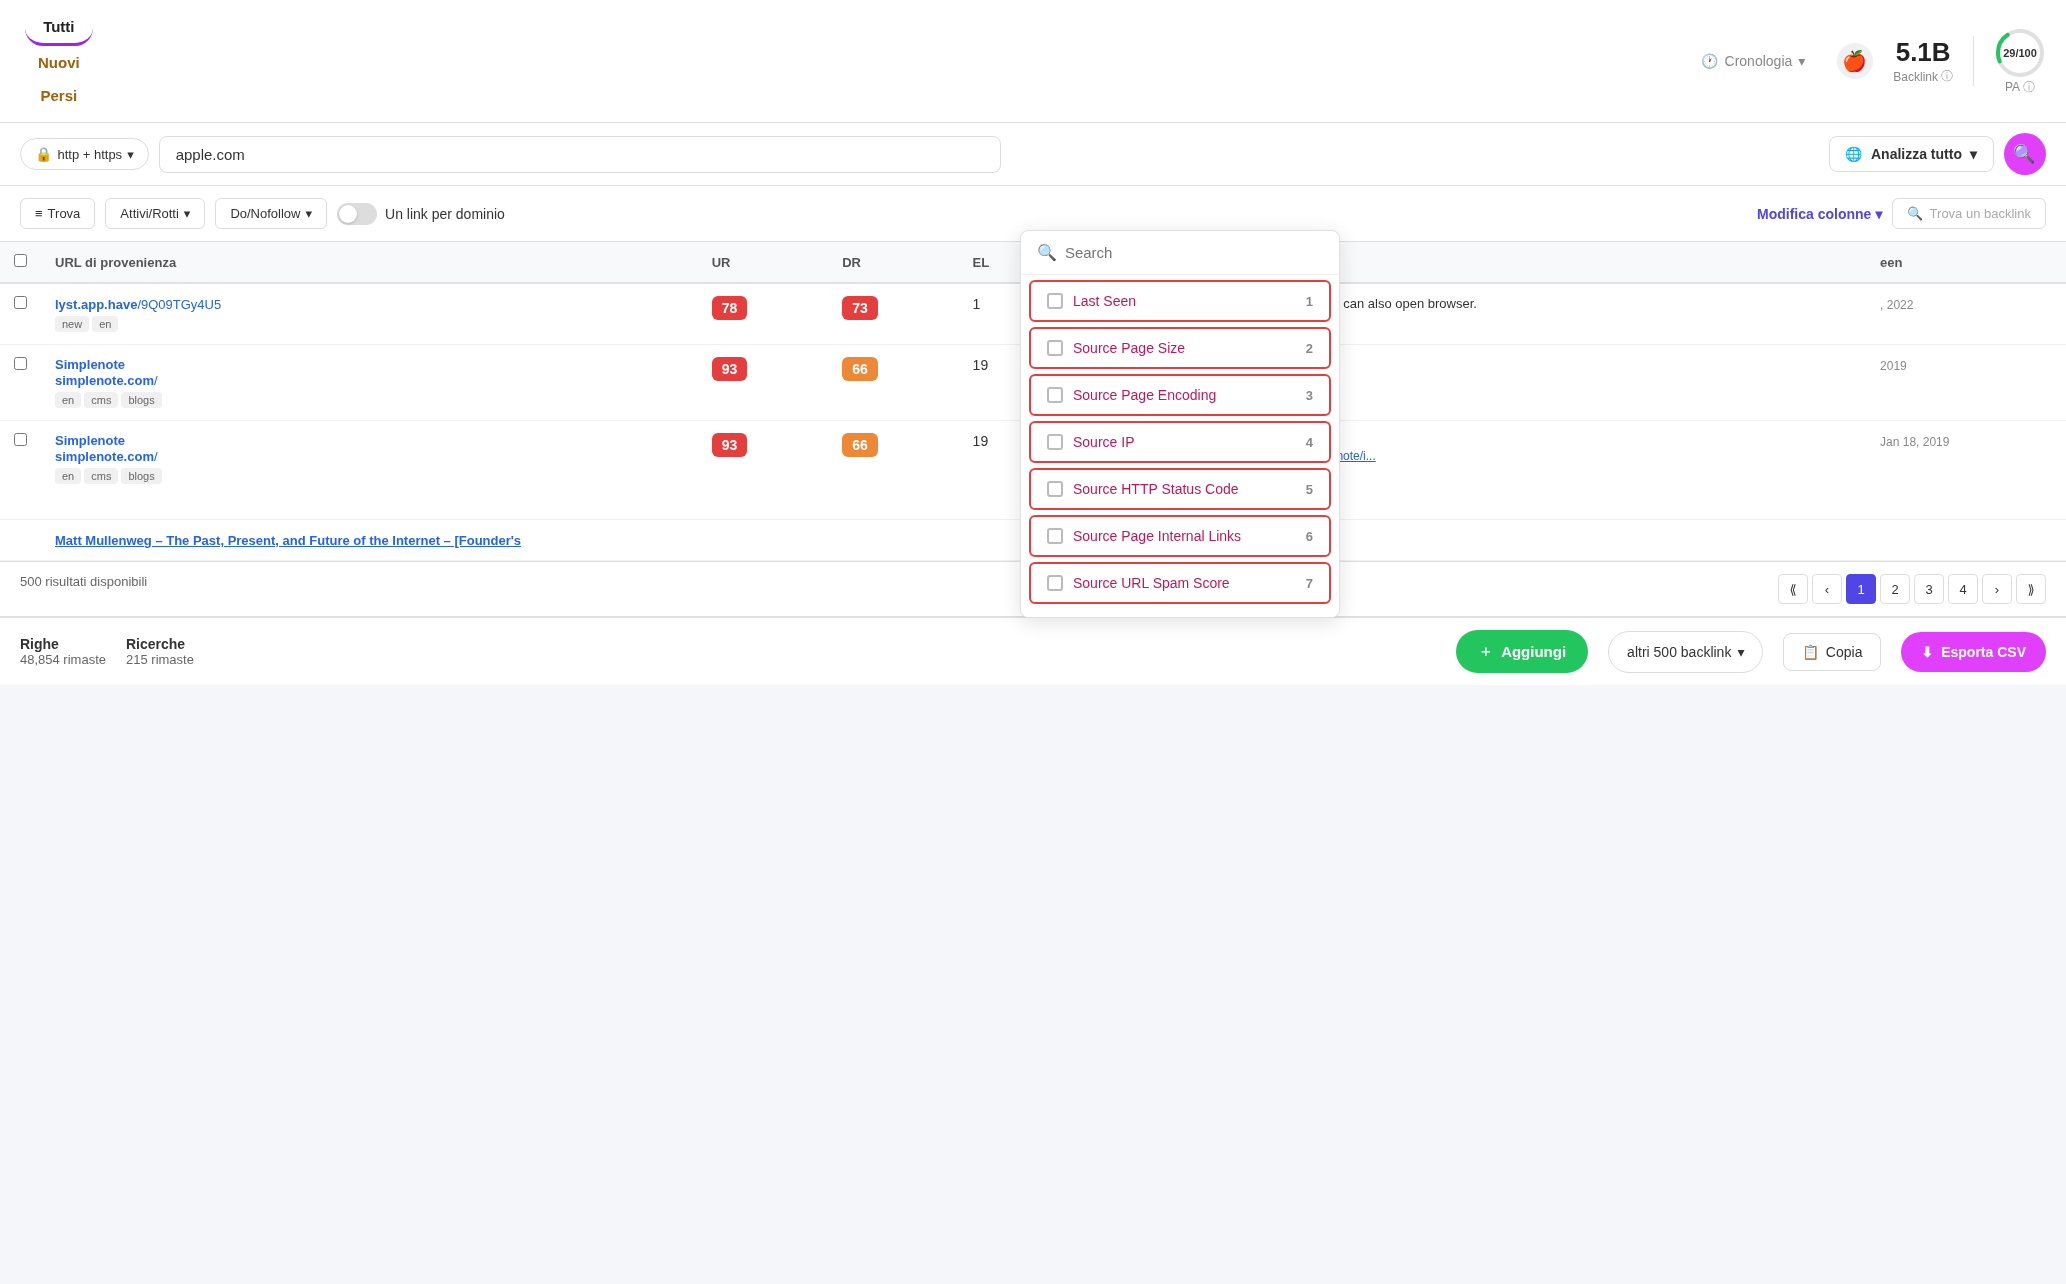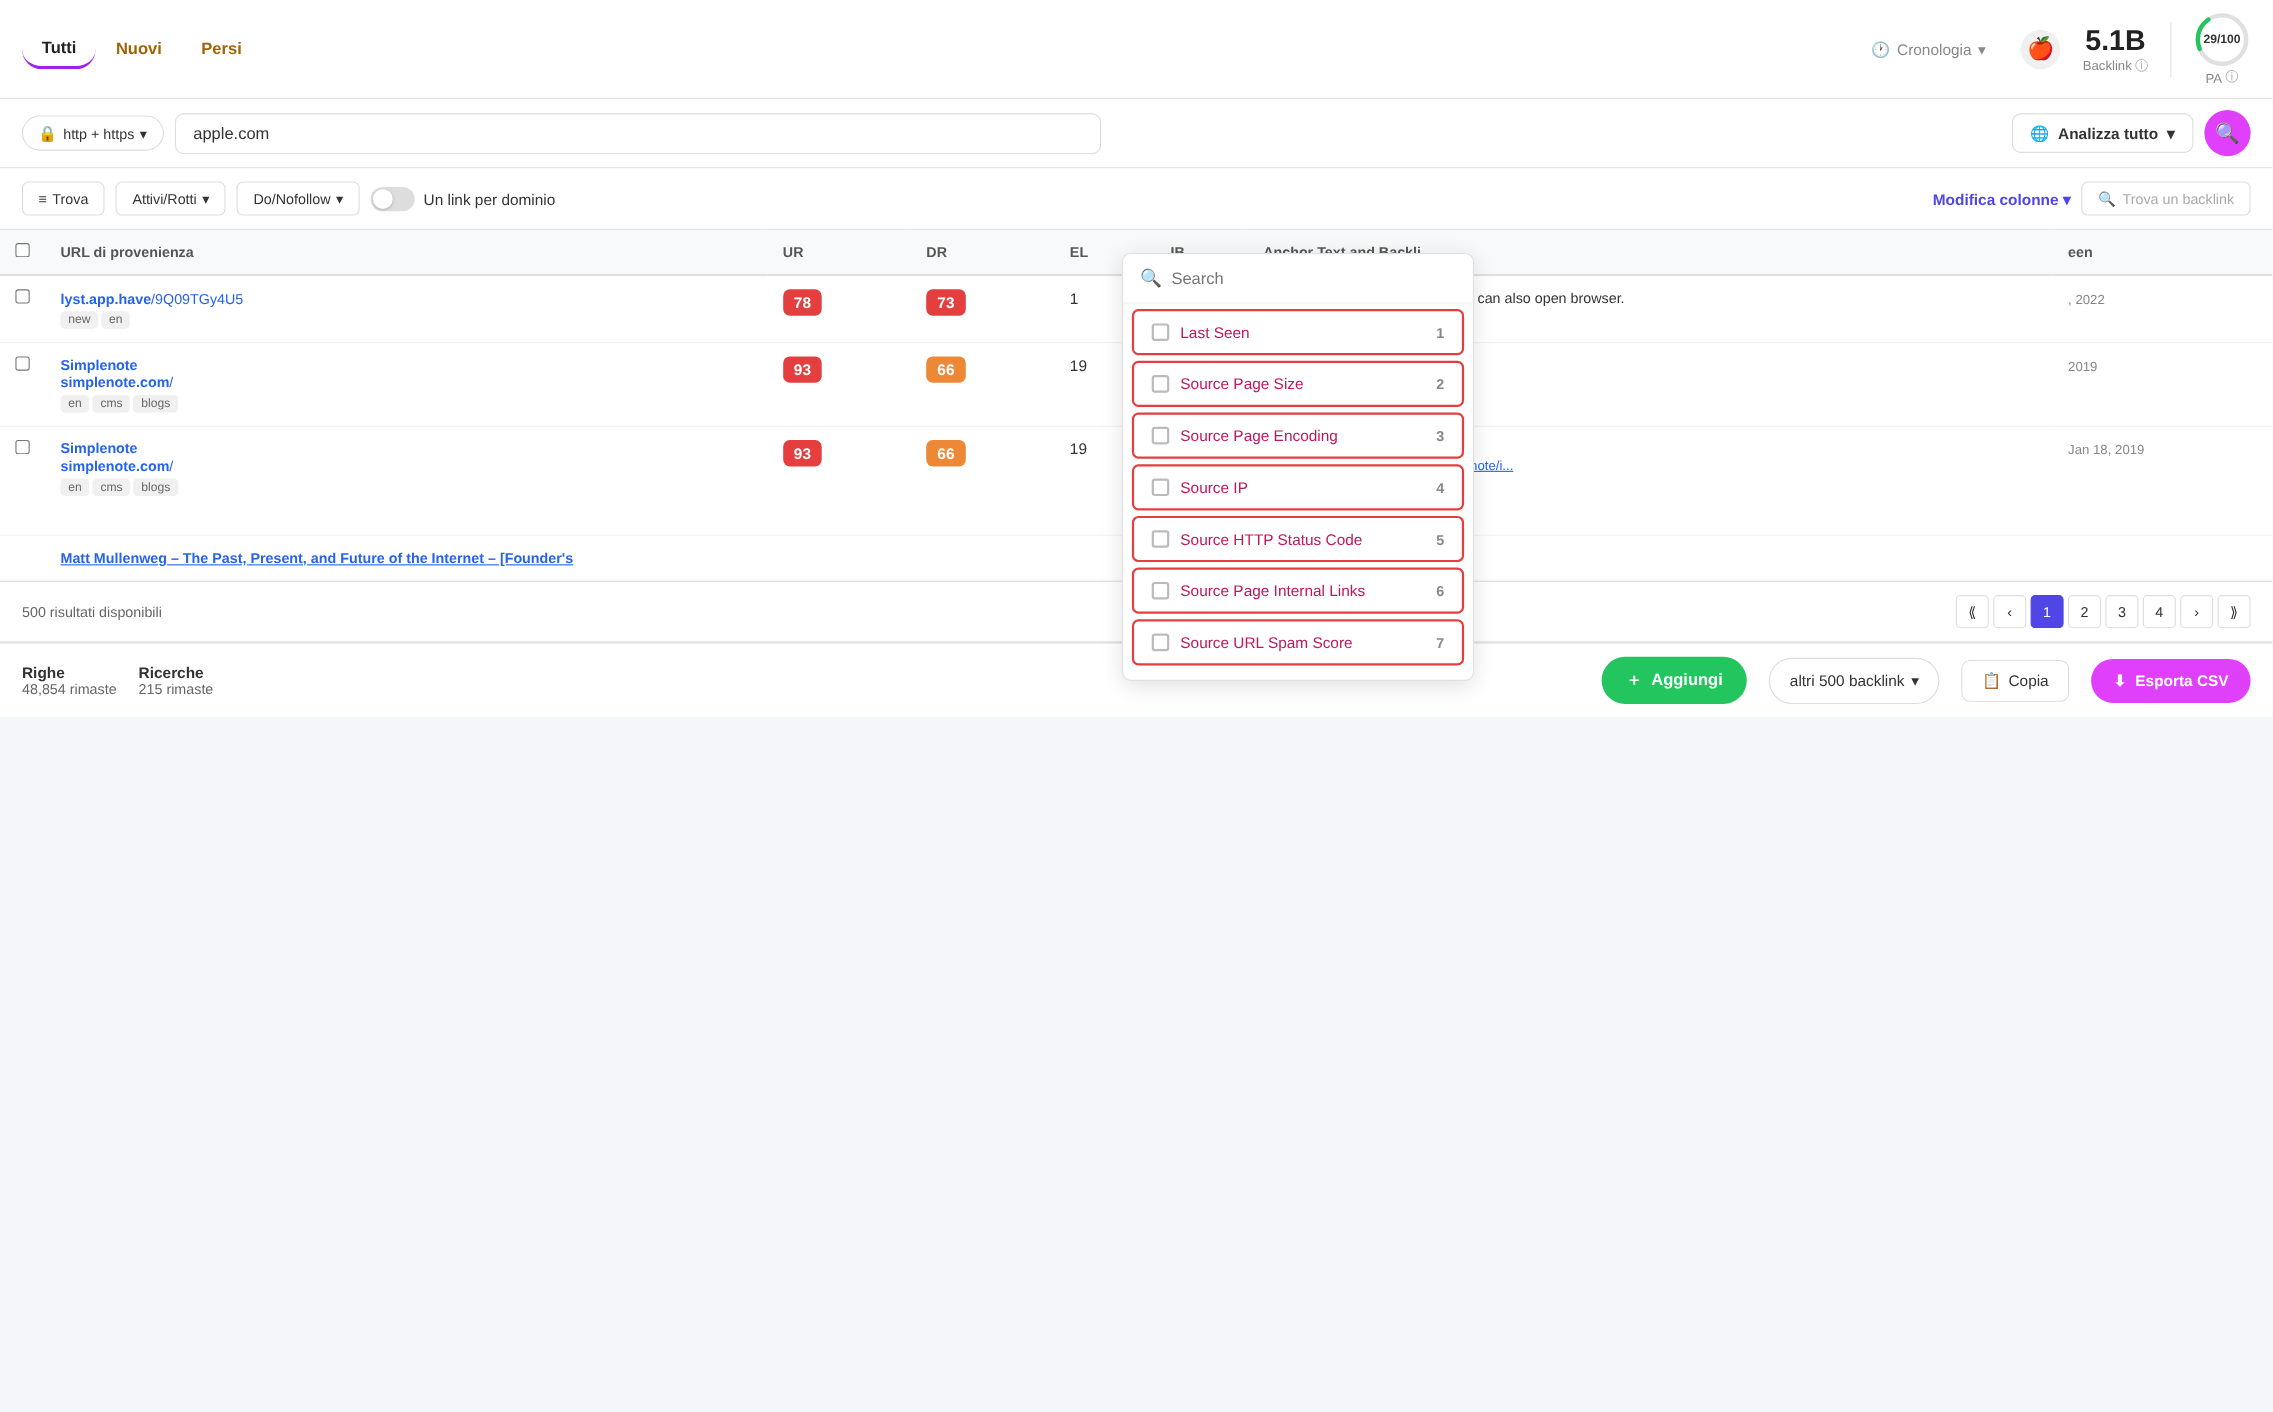--- a/index.html
+++ b/index.html
@@ -1,20 +1,20 @@
 <!DOCTYPE html>
 <html><head>
   <meta charset="utf-8">
   <style>
     * { box-sizing: border-box; margin: 0; padding: 0; }
     body { font-family: -apple-system, BlinkMacSystemFont, 'Segoe UI', sans-serif; background: #f5f6fa; font-size: 14px; color: #333; }
 
     
     .header { background: #fff; border-bottom: 1px solid #e0e0e0; padding: 10px 20px; display: flex; align-items: center; gap: 12px; }
-    .tabs-area { display: flex; align-items: center; gap: 0; }
+    .tabs-area { display: flex; align-items: center; gap: 0; flex-direction: column; }
     .tab { padding: 8px 18px; border-radius: 20px; cursor: pointer; font-weight: 600; font-size: 15px; }
     .tab-active { background: #fff; border-bottom: 3px solid #a020f0; color: #222; }
     .tab-inactive { color: #a16207; background: none; }
     .header-spacer { flex: 1; }
     .cronologia { display: flex; align-items: center; gap: 6px; color: #888; font-size: 14px; cursor: pointer; }
     .backlink-stats { display: flex; align-items: center; gap: 20px; margin-left: 20px; }
     .stat-block { text-align: center; }
     .stat-value { font-size: 26px; font-weight: 700; color: #222; }
     .stat-label { font-size: 12px; color: #888; display: flex; align-items: center; gap: 3px; }
     .stat-divider { width: 1px; height: 50px; background: #e0e0e0; }
@@ -50,21 +50,21 @@
     .score-badge { display: inline-block; padding: 4px 10px; border-radius: 6px; color: #fff; font-weight: 700; font-size: 14px; }
     .badge-red { background: #e53e3e; }
     .badge-orange { background: #ed8936; }
     .source-url { color: #2563eb; font-size: 13px; text-decoration: none; }
     .tag { display: inline-block; background: #f0f0f0; border-radius: 4px; padding: 2px 7px; font-size: 11px; color: #666; margin-right: 3px; margin-top: 4px; }
     .anchor-text-col { min-width: 250px; font-size: 13px; }
     .anchor-link { color: #2563eb; font-weight: 600; font-size: 13px; }
     .anchor-link2 { color: #2563eb; font-size: 12px; }
     .status-tag { display: inline-block; background: #f0f0f0; border-radius: 4px; padding: 2px 7px; font-size: 11px; color: #666; margin-right: 3px; margin-top: 4px; }
     .date-text { font-size: 12px; color: #888; white-space: nowrap; }
-    .results-row { display: flex; align-items: center; justify-content: space-between; padding: 12px 20px; background: #fff; border-top: 1px solid #e0e0e0; }
+    .results-row { display: flex; align-items: flex-start; justify-content: space-between; padding: 12px 20px; background: #fff; border-top: 1px solid #e0e0e0; }
     .results-count { font-size: 13px; color: #666; }
     .pagination { display: flex; align-items: center; gap: 4px; }
     .page-btn { width: 30px; height: 30px; display: flex; align-items: center; justify-content: center; border: 1px solid #ddd; border-radius: 4px; cursor: pointer; font-size: 13px; background: #fff; color: #333; }
     .page-btn-active { background: #4f46e5; color: #fff; border-color: #4f46e5; }
 
     
     .bottom-bar { background: #fff; border-top: 2px solid #e0e0e0; padding: 12px 20px; display: flex; align-items: center; gap: 20px; }
     .bottom-stat { display: flex; flex-direction: column; }
     .bottom-stat-label { font-weight: 700; font-size: 14px; }
     .bottom-stat-value { font-size: 13px; color: #666; }

